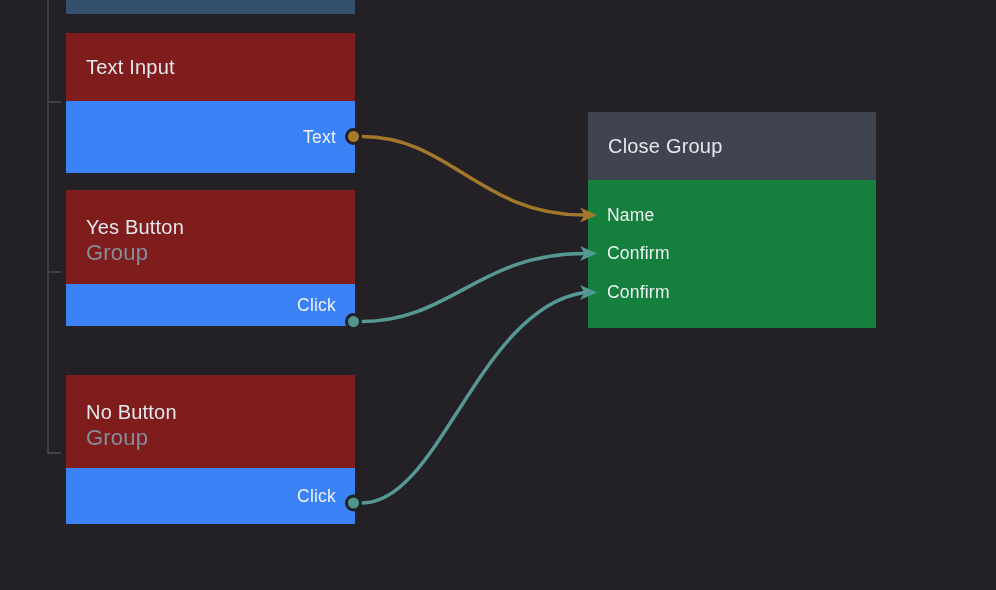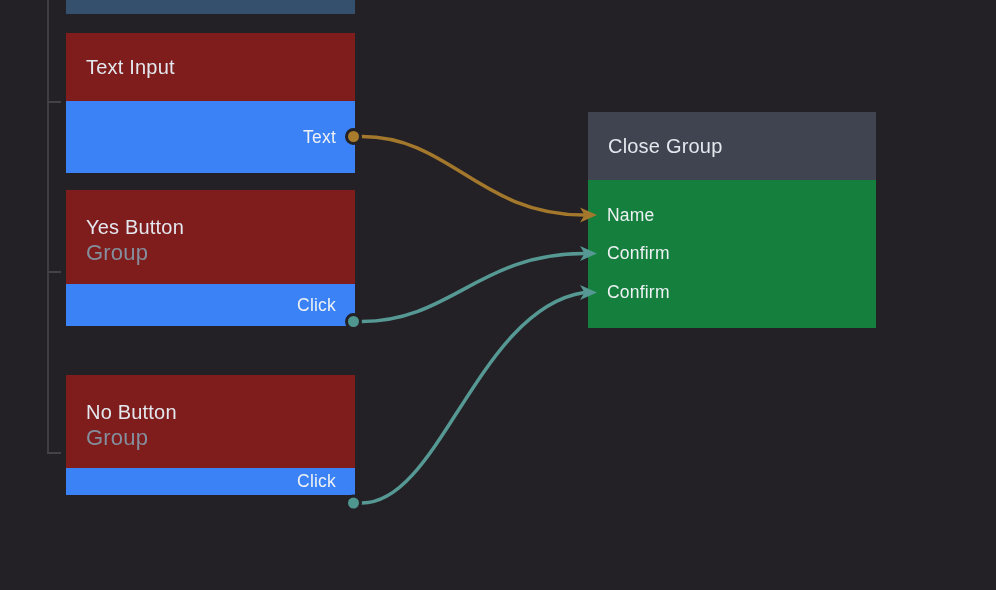--- a/index.html
+++ b/index.html
@@ -50,21 +50,21 @@
     color: #848e9c; letter-spacing: 0.2px;
     white-space: nowrap;
   }
 
   
   #node-partial-top { left: 66px; top: -20px; width: 289px; height: 34px; background: #34506c; }
   #node-text-input  { left: 66px; top: 33px;  width: 289px; height: 140px; }
   #node-text-input .node-header { height: 68px; }
   #node-yes-button  { left: 66px; top: 190px; width: 289px; height: 136px; justify-content: flex-end; }
   #node-yes-button .node-header { height: 94px; }
-  #node-no-button   { left: 66px; top: 375px; width: 289px; height: 120px; }
+  #node-no-button   { left: 66px; top: 375px; width: 289px; height: 149px; }
   #node-no-button .node-header { height: 93px; }
   #node-close-popup { left: 588px; top: 112px; width: 288px; height: 216px; }
   #node-close-popup .node-header { height: 68px; }
 
   
   .out-port-row {
     position: absolute; inset: 0;
     display: flex; align-items: center; justify-content: flex-end;
     padding-right: 19px;
   }

